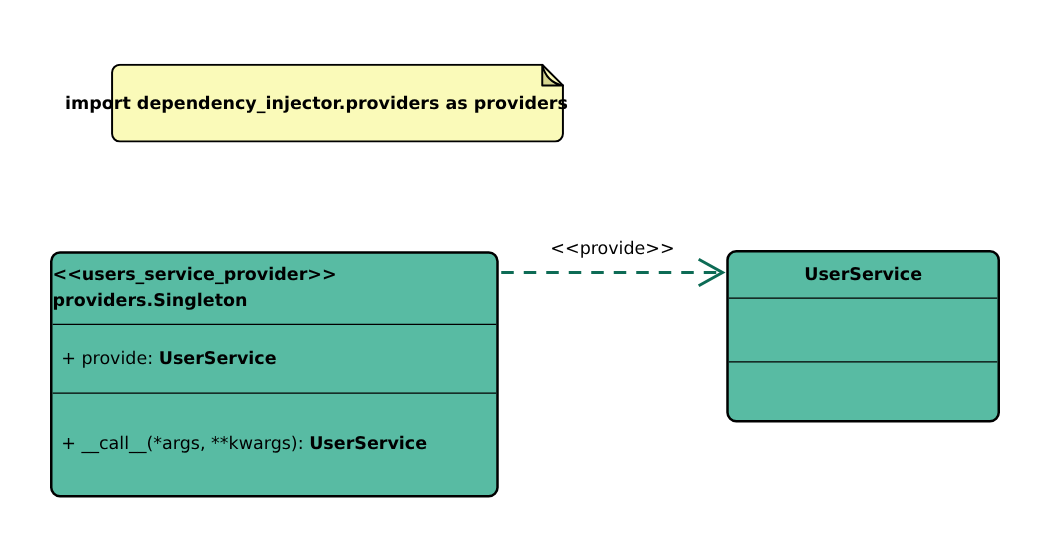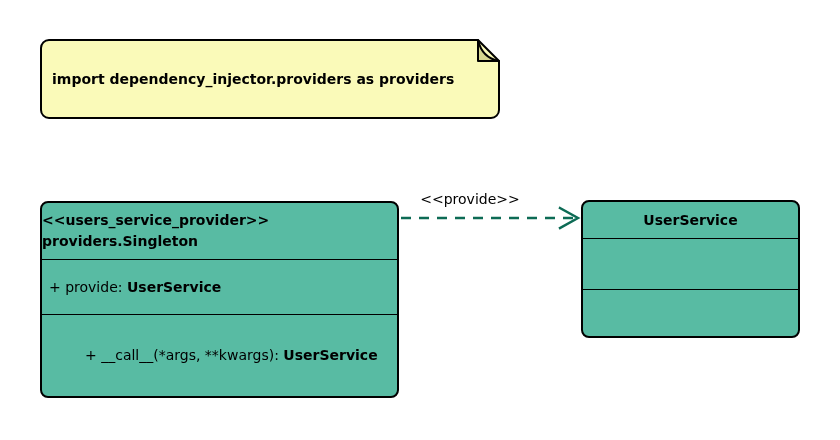--- a/index.html
+++ b/index.html
@@ -14,23 +14,23 @@
     background: #ffffff;
     font-family: "DejaVu Sans", "Liberation Sans", sans-serif;
     color: #000000;
     overflow: hidden;
   }
 
   
   .note {
     position: absolute;
     left: 40px;
-    top: 39px;
+    top: 51px;
     width: 460px;
-    height: 80px;
+    height: 63px;
     text-decoration: underline;
   }
   .note svg {
     position: absolute;
     left: 0; top: 0;
     width: 100%; height: 100%;
     display: block;
   }
   .note-body {
     fill: var(--note-fill, #FAFAB9);
@@ -94,21 +94,20 @@
     padding-left: 7px;
     line-height: 21px;
   }
   .provider .methods {
     height: 81px;
     display: flex;
     flex-direction: column;
     justify-content: center;
     padding-left: 7px;
     line-height: 21px;
-    margin-left: 36px;
   }
   .member { white-space: nowrap; }
   .member b { font-weight: bold; }
 
   .service {
     left: 581px;
     top: 200px;
     width: 219px;
     height: 138px;
   }
@@ -136,21 +135,21 @@
     fill: none;
   }
   .arrow-head {
     stroke: var(--arrow, #0D6B55);
     stroke-width: 2.4;
     fill: none;
     stroke-linecap: square;
   }
   .arrow-label {
     position: absolute;
-    left: 418px;
+    left: 438px;
     top: 191px;
     width: 104px;
     text-align: center;
     font-size: 14px;
     white-space: nowrap;
   }
 </style>
 </head>
 <body>
 

